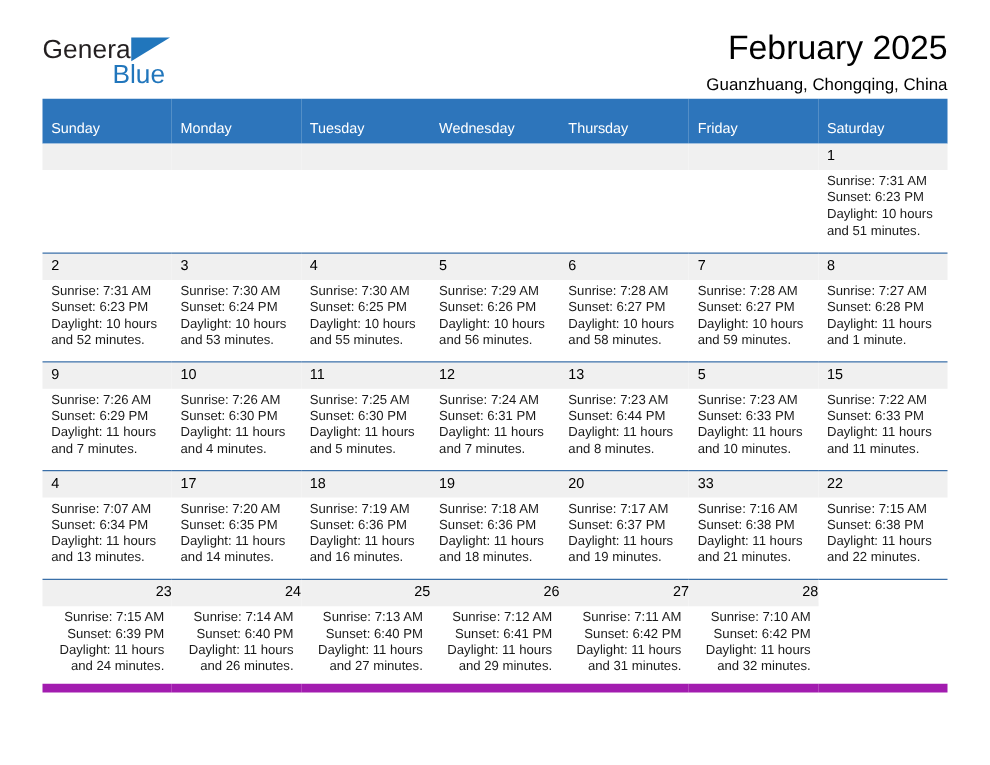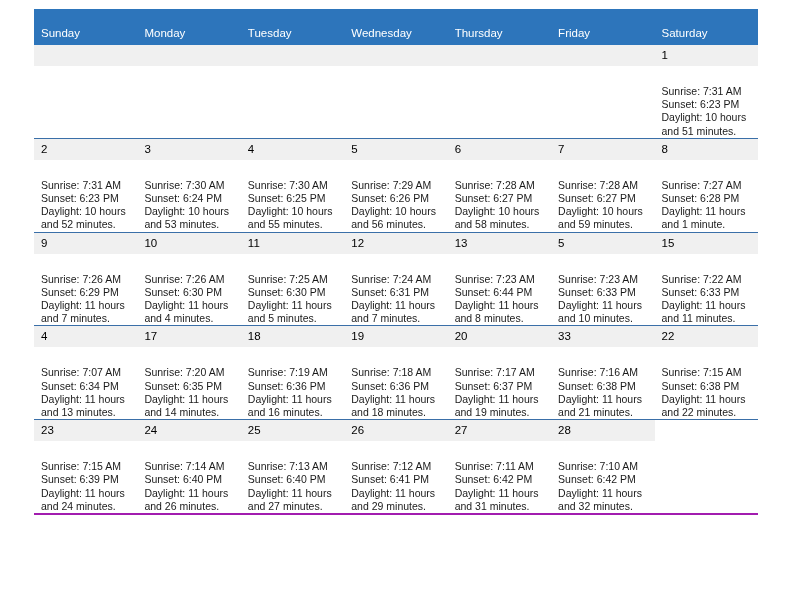--- a/index.html
+++ b/index.html
@@ -100,21 +100,22 @@
     vertical-align: top;
     padding: 0;
     border: none;
     height: 87px;
     box-sizing: border-box;
   }
   .calendar tbody tr {
     border-bottom: 1px solid #3a6fa8;
   }
   .calendar tbody tr:last-child {
-    border-bottom: 2px solid #a21caf;
+    border-bottom: 7px solid #a21caf;
+    text-align: right;
   }
   .cell-inner {
     height: 100%;
     background: #ffffff;
   }
   .cell-filled .daynum {
     background: #f0f0f0;
     font-size: 11.5px;
     line-height: 17px;
     padding: 2px 0 2px 7px;
@@ -132,31 +133,44 @@
     background: #ffffff;
   }
   .cell-blank {
     background: #ffffff;
   }
   .info {
     padding: 3px 6px 0 7px;
     font-size: 10.5px;
     line-height: 13.2px;
     color: #1a1a1a;
-    margin-top: 16px;
   }
   .info div {
     white-space: normal;
   }
 </style>
 </head>
 <body>
 
 <div class="page">
 
+  <div class="topbar">
+
+    <div class="logo">
+      <span class="logo-general">General</span>
+      <span class="logo-triangle"></span>
+      <span class="logo-blue">Blue</span>
+    </div>
+
+    <div class="title-block">
+      <div class="cal-title">February 2025</div>
+      <div class="cal-subtitle">Guanzhuang, Chongqing, China</div>
+    </div>
+
+  </div>
 
   <table class="calendar">
     <thead>
       <tr>
         <th>Sunday</th>
         <th>Monday</th>
         <th>Tuesday</th>
         <th>Wednesday</th>
         <th>Thursday</th>
         <th>Friday</th>

